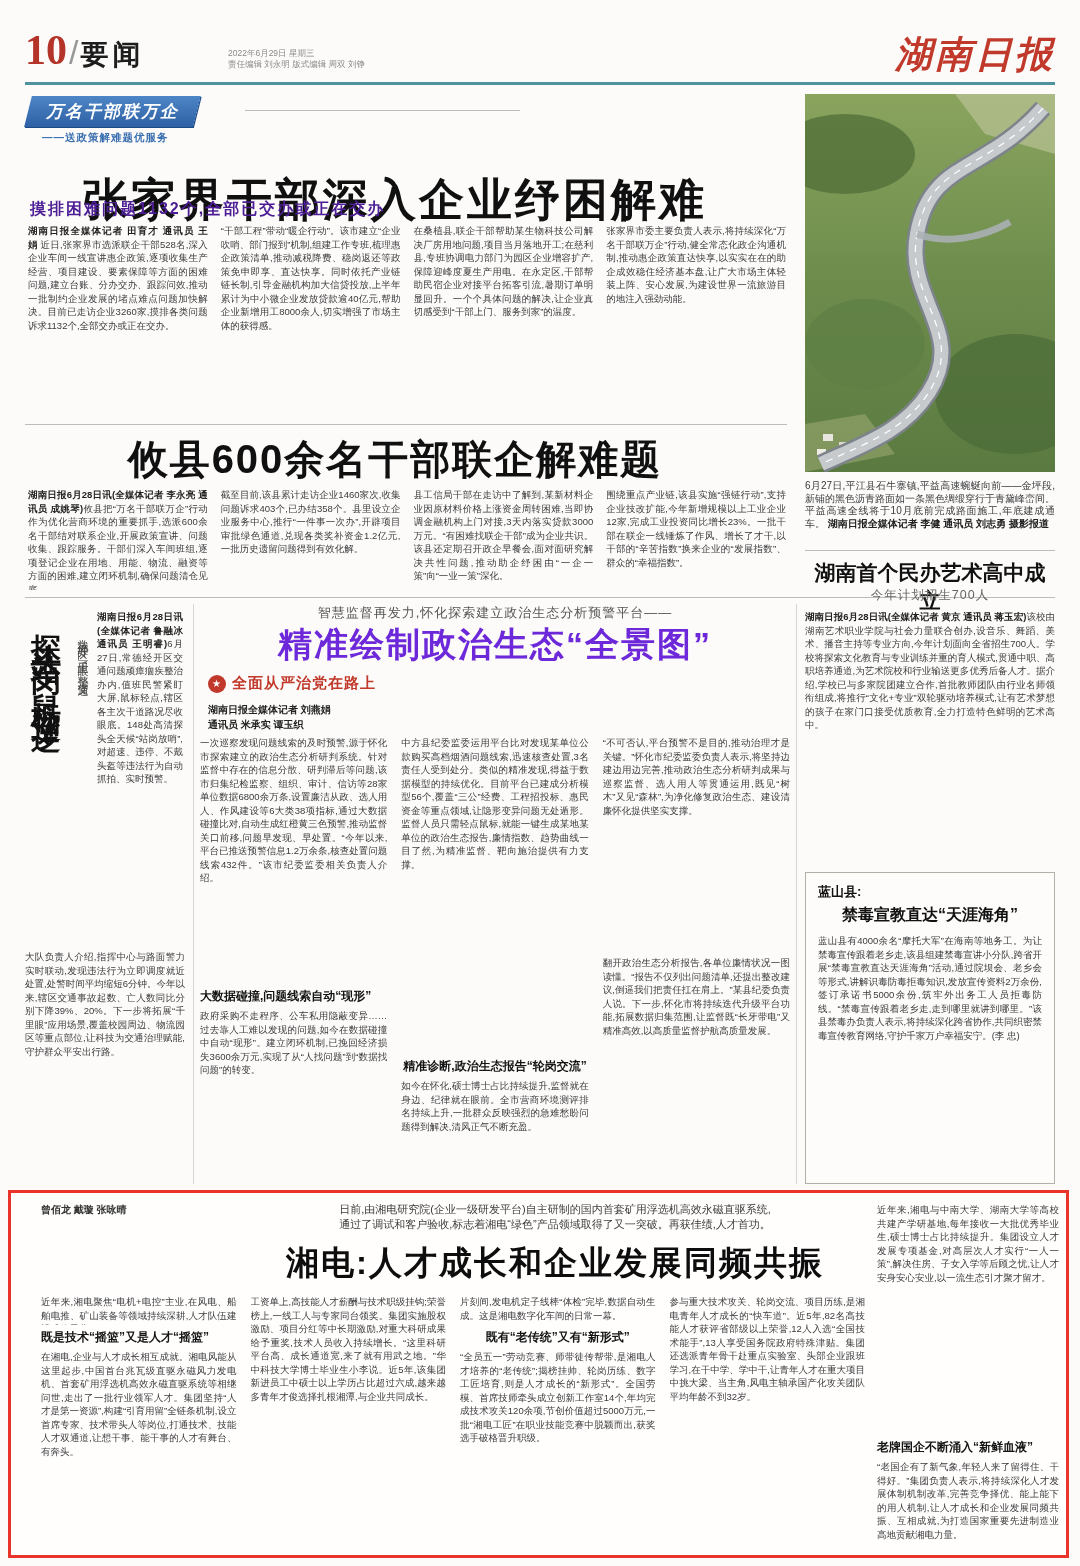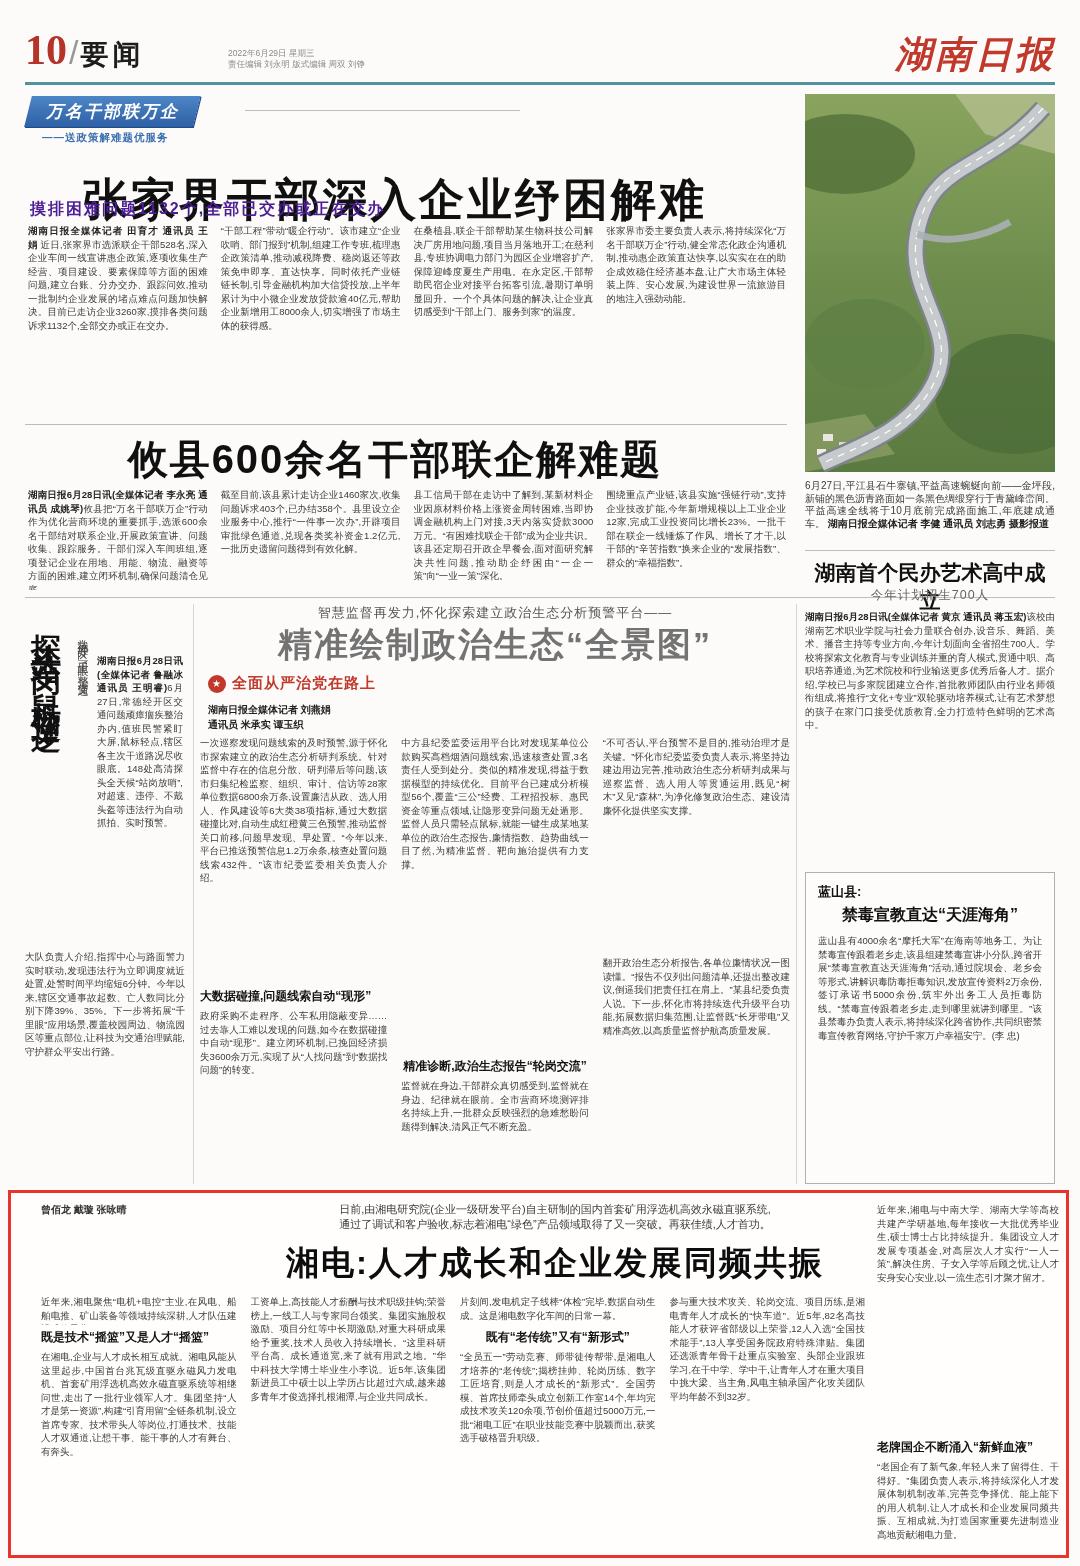--- a/index.html
+++ b/index.html
@@ -19,21 +19,21 @@
           color:#fff;padding:4px 18px;font-size:17px;font-weight:bold;font-style:italic;letter-spacing:2px;
           box-shadow:1px 1px 0 #1d4a86;}
   .banner>span{display:inline-block;transform:skewX(14deg);}
   .banner-sub{color:#3a6fb0;font-size:10.5px;font-weight:bold;letter-spacing:1px;}
   .thinline{background:#bfbcb7;height:1px;}
   .vthinline{background:#d8d5d0;width:1px;}
   
   .h-lead{font-size:45px;font-weight:bold;letter-spacing:3px;color:#101010;text-align:center;}
   .h-deck{font-size:16px;color:#4c1d95;letter-spacing:2px;font-weight:bold;}
   .h-2nd{font-size:40px;font-weight:bold;letter-spacing:2px;color:#101010;text-align:center;}
-  .h-mid{font-size:34px;font-weight:bold;letter-spacing:2px;color:#737373;text-align:center;}
+  .h-mid{font-size:34px;font-weight:bold;letter-spacing:2px;color:#6d28d9;text-align:center;}
   .kicker{font-size:13px;color:#555;text-align:center;letter-spacing:1px;}
   .h-art{font-size:21px;font-weight:bold;text-align:center;color:#111;font-family:"Liberation Serif","DejaVu Serif",serif;}
   .deck-sm{font-size:12.5px;color:#666;text-align:center;letter-spacing:1px;}
   .h-bottom{font-size:33px;font-weight:bold;letter-spacing:2px;text-align:center;color:#0d0d0d;}
   
   .body-txt{font-size:9.5px;line-height:13.5px;text-align:justify;color:#3a3a3c;overflow:hidden;}
   .byl{font-weight:bold;color:#222;}
   .cols{display:flex;}
   .col{flex:1;display:flex;flex-direction:column;overflow:hidden;}
   .t{overflow:hidden;}
@@ -155,25 +155,25 @@
     <div class="ls-title">禁毒宣教直达“天涯海角”</div>
     <div class="body-txt" style="height:240px;">蓝山县有4000余名“摩托大军”在海南等地务工。为让禁毒宣传跟着老乡走,该县组建禁毒宣讲小分队,跨省开展“禁毒宣教直达天涯海角”活动,通过院坝会、老乡会等形式,讲解识毒防毒拒毒知识,发放宣传资料2万余份,签订承诺书5000余份,筑牢外出务工人员拒毒防线。“禁毒宣传跟着老乡走,走到哪里就讲到哪里。”该县禁毒办负责人表示,将持续深化跨省协作,共同织密禁毒宣传教育网络,守护千家万户幸福安宁。(李 忠)</div>
   </div>
 
   <div class="abs vthinline" style="left:193px;top:604px;height:580px;"></div>
   <div class="abs vthinline" style="left:796px;top:604px;height:580px;"></div>
 
   <div class="abs" style="left:25px;top:610px;height:332px;display:flex;">
     <div class="vh">探头站岗 鼠标巡逻</div>
     <div class="vs">常德经开区“千里眼”整治交通</div>
-    <div class="body-txt" style="width:86px;height:332px;margin-top:44px;">
+    <div class="body-txt" style="width:86px;height:332px;">
       <b class="byl">湖南日报6月28日讯(全媒体记者 鲁融冰 通讯员 王明睿)</b><span>6月27日,常德经开区交通问题顽瘴痼疾整治办内,值班民警紧盯大屏,鼠标轻点,辖区各主次干道路况尽收眼底。148处高清探头全天候“站岗放哨”,对超速、违停、不戴头盔等违法行为自动抓拍、实时预警。</span>
     </div>
   </div>
-  <div class="abs body-txt" style="left:25px;top:950px;width:160px;height:234px;">大队负责人介绍,指挥中心与路面警力实时联动,发现违法行为立即调度就近处置,处警时间平均缩短6分钟。今年以来,辖区交通事故起数、亡人数同比分别下降39%、35%。下一步将拓展“千里眼”应用场景,覆盖校园周边、物流园区等重点部位,让科技为交通治理赋能,守护群众平安出行路。</div>
+  <div class="abs body-txt" style="left:25px;top:950px;width:160px;height:234px;">大队负责人介绍,指挥中心与路面警力实时联动,发现违法行为立即调度就近处置,处警时间平均缩短6分钟。今年以来,辖区交通事故起数、亡人数同比分别下降39%、20%。下一步将拓展“千里眼”应用场景,覆盖校园周边、物流园区等重点部位,让科技为交通治理赋能,守护群众平安出行路。</div>
 
   <div class="abs kicker" style="left:200px;top:604px;width:590px;">智慧监督再发力,怀化探索建立政治生态分析预警平台——</div>
   <div class="abs h-mid" style="left:200px;top:622px;width:590px;">精准绘制政治生态“全景图”</div>
   <div class="abs redlabel" style="left:208px;top:674px;">
     <span class="emblem">★</span>
     <span>全面从严治党在路上</span>
   </div>
   <div class="abs bylines" style="left:208px;top:702px;">
     <div>湖南日报全媒体记者 刘燕娟</div>
     <div>通讯员 米承实 谭玉织</div>
@@ -181,21 +181,21 @@
 
   <div class="abs cols" style="left:200px;top:736px;width:590px;height:449px;gap:14px;">
     <div class="col">
       <div class="t body-txt" style="height:248px;">一次巡察发现问题线索的及时预警,源于怀化市探索建立的政治生态分析研判系统。针对监督中存在的信息分散、研判滞后等问题,该市归集纪检监察、组织、审计、信访等28家单位数据6800余万条,设置廉洁从政、选人用人、作风建设等6大类38项指标,通过大数据碰撞比对,自动生成红橙黄三色预警,推动监督关口前移,问题早发现、早处置。“今年以来,平台已推送预警信息1.2万余条,核查处置问题线索432件。”该市纪委监委相关负责人介绍。</div>
       <div class="subhead">大数据碰撞,问题线索自动“现形”</div>
       <div class="t body-txt fill">政府采购不走程序、公车私用隐蔽变异……过去靠人工难以发现的问题,如今在数据碰撞中自动“现形”。建立闭环机制,已挽回经济损失3600余万元,实现了从“人找问题”到“数据找问题”的转变。</div>
     </div>
     <div class="col">
       <div class="t body-txt" style="height:318px;">中方县纪委监委运用平台比对发现某单位公款购买高档烟酒问题线索,迅速核查处置,3名责任人受到处分。类似的精准发现,得益于数据模型的持续优化。目前平台已建成分析模型56个,覆盖“三公”经费、工程招投标、惠民资金等重点领域,让隐形变异问题无处遁形。监督人员只需轻点鼠标,就能一键生成某地某单位的政治生态报告,廉情指数、趋势曲线一目了然,为精准监督、靶向施治提供有力支撑。</div>
       <div class="subhead ctr">精准诊断,政治生态报告“轮岗交流”</div>
-      <div class="t body-txt fill">监督就在身边,干部群众真切感受到,监督就在身边、纪律就在眼前。全市营商环境测评排名持续上升,一批群众反映强烈的急难愁盼问题得到解决,清风正气不断充盈。</div>
+      <div class="t body-txt fill">如今在怀化,硕士博士占比持续提升,监督就在身边、纪律就在眼前。全市营商环境测评排名持续上升,一批群众反映强烈的急难愁盼问题得到解决,清风正气不断充盈。</div>
     </div>
     <div class="col">
       <div class="t body-txt" style="height:220px;">“不可否认,平台预警不是目的,推动治理才是关键。”怀化市纪委监委负责人表示,将坚持边建边用边完善,推动政治生态分析研判成果与巡察监督、选人用人等贯通运用,既见“树木”又见“森林”,为净化修复政治生态、建设清廉怀化提供坚实支撑。</div>
       <div class="t body-txt fill">翻开政治生态分析报告,各单位廉情状况一图读懂。“报告不仅列出问题清单,还提出整改建议,倒逼我们把责任扛在肩上。”某县纪委负责人说。下一步,怀化市将持续迭代升级平台功能,拓展数据归集范围,让监督既“长牙带电”又精准高效,以高质量监督护航高质量发展。</div>
     </div>
   </div>
 
   <div class="abs redbox" style="left:8px;top:1190px;width:1061px;height:368px;">
     <div class="abs authors" style="left:30px;top:10px;">曾佰龙 戴璇 张咏晴</div>
     <div class="abs intro" style="left:238px;top:9px;width:612px;">

